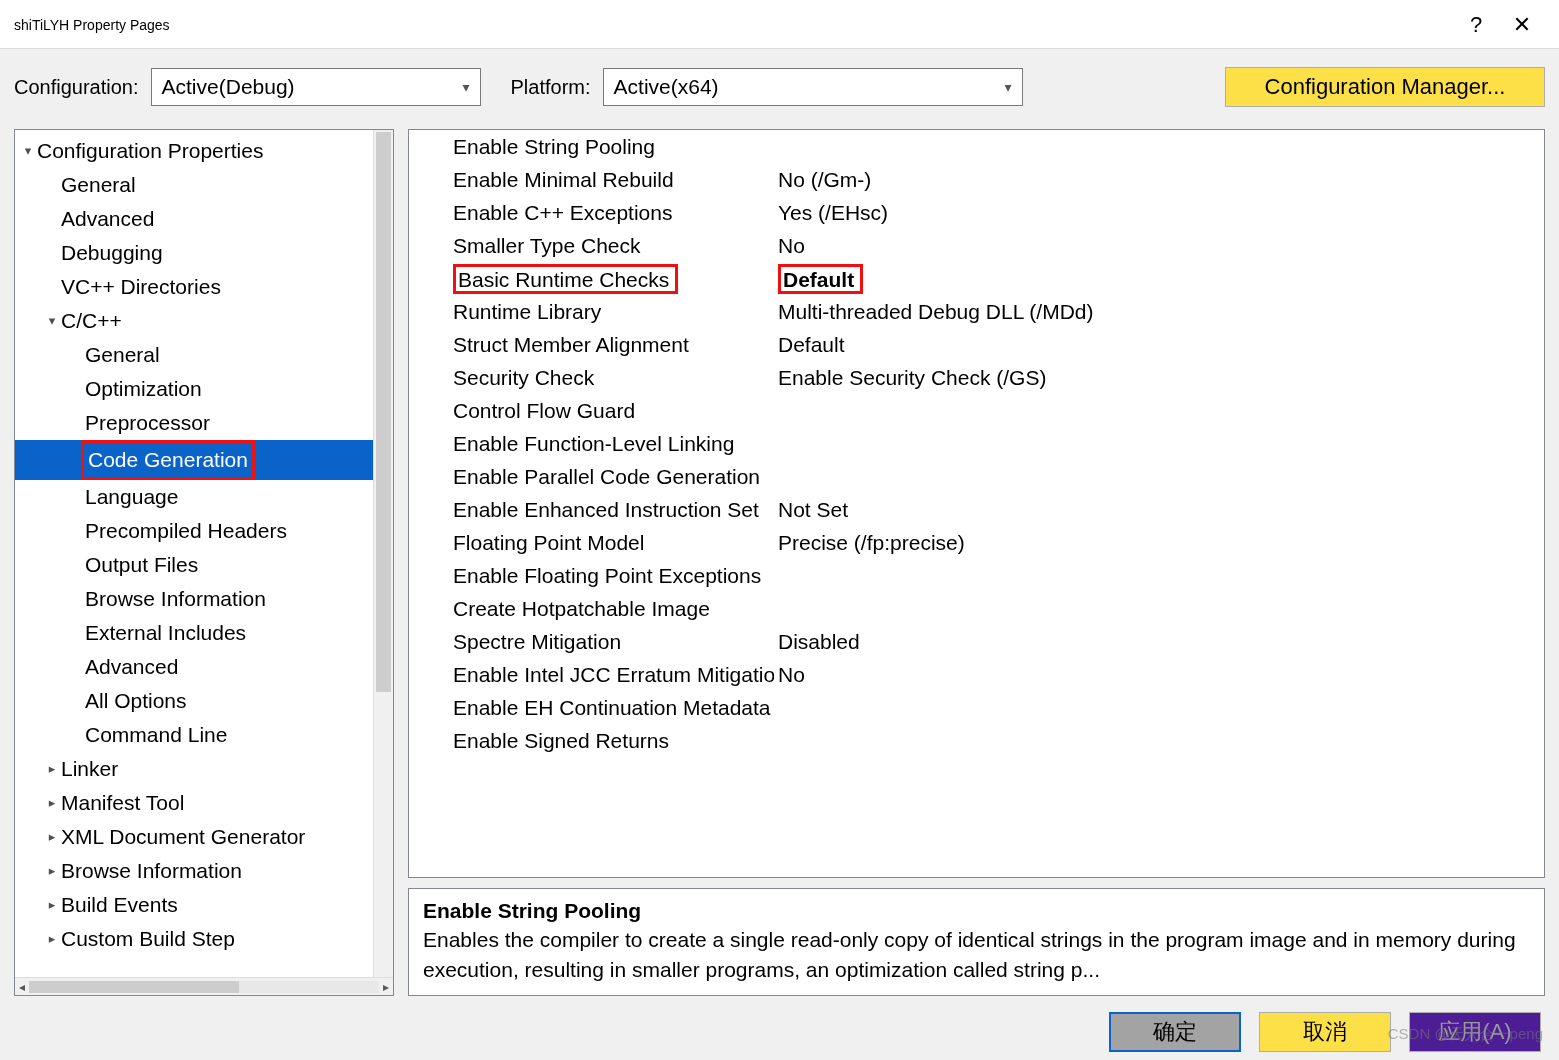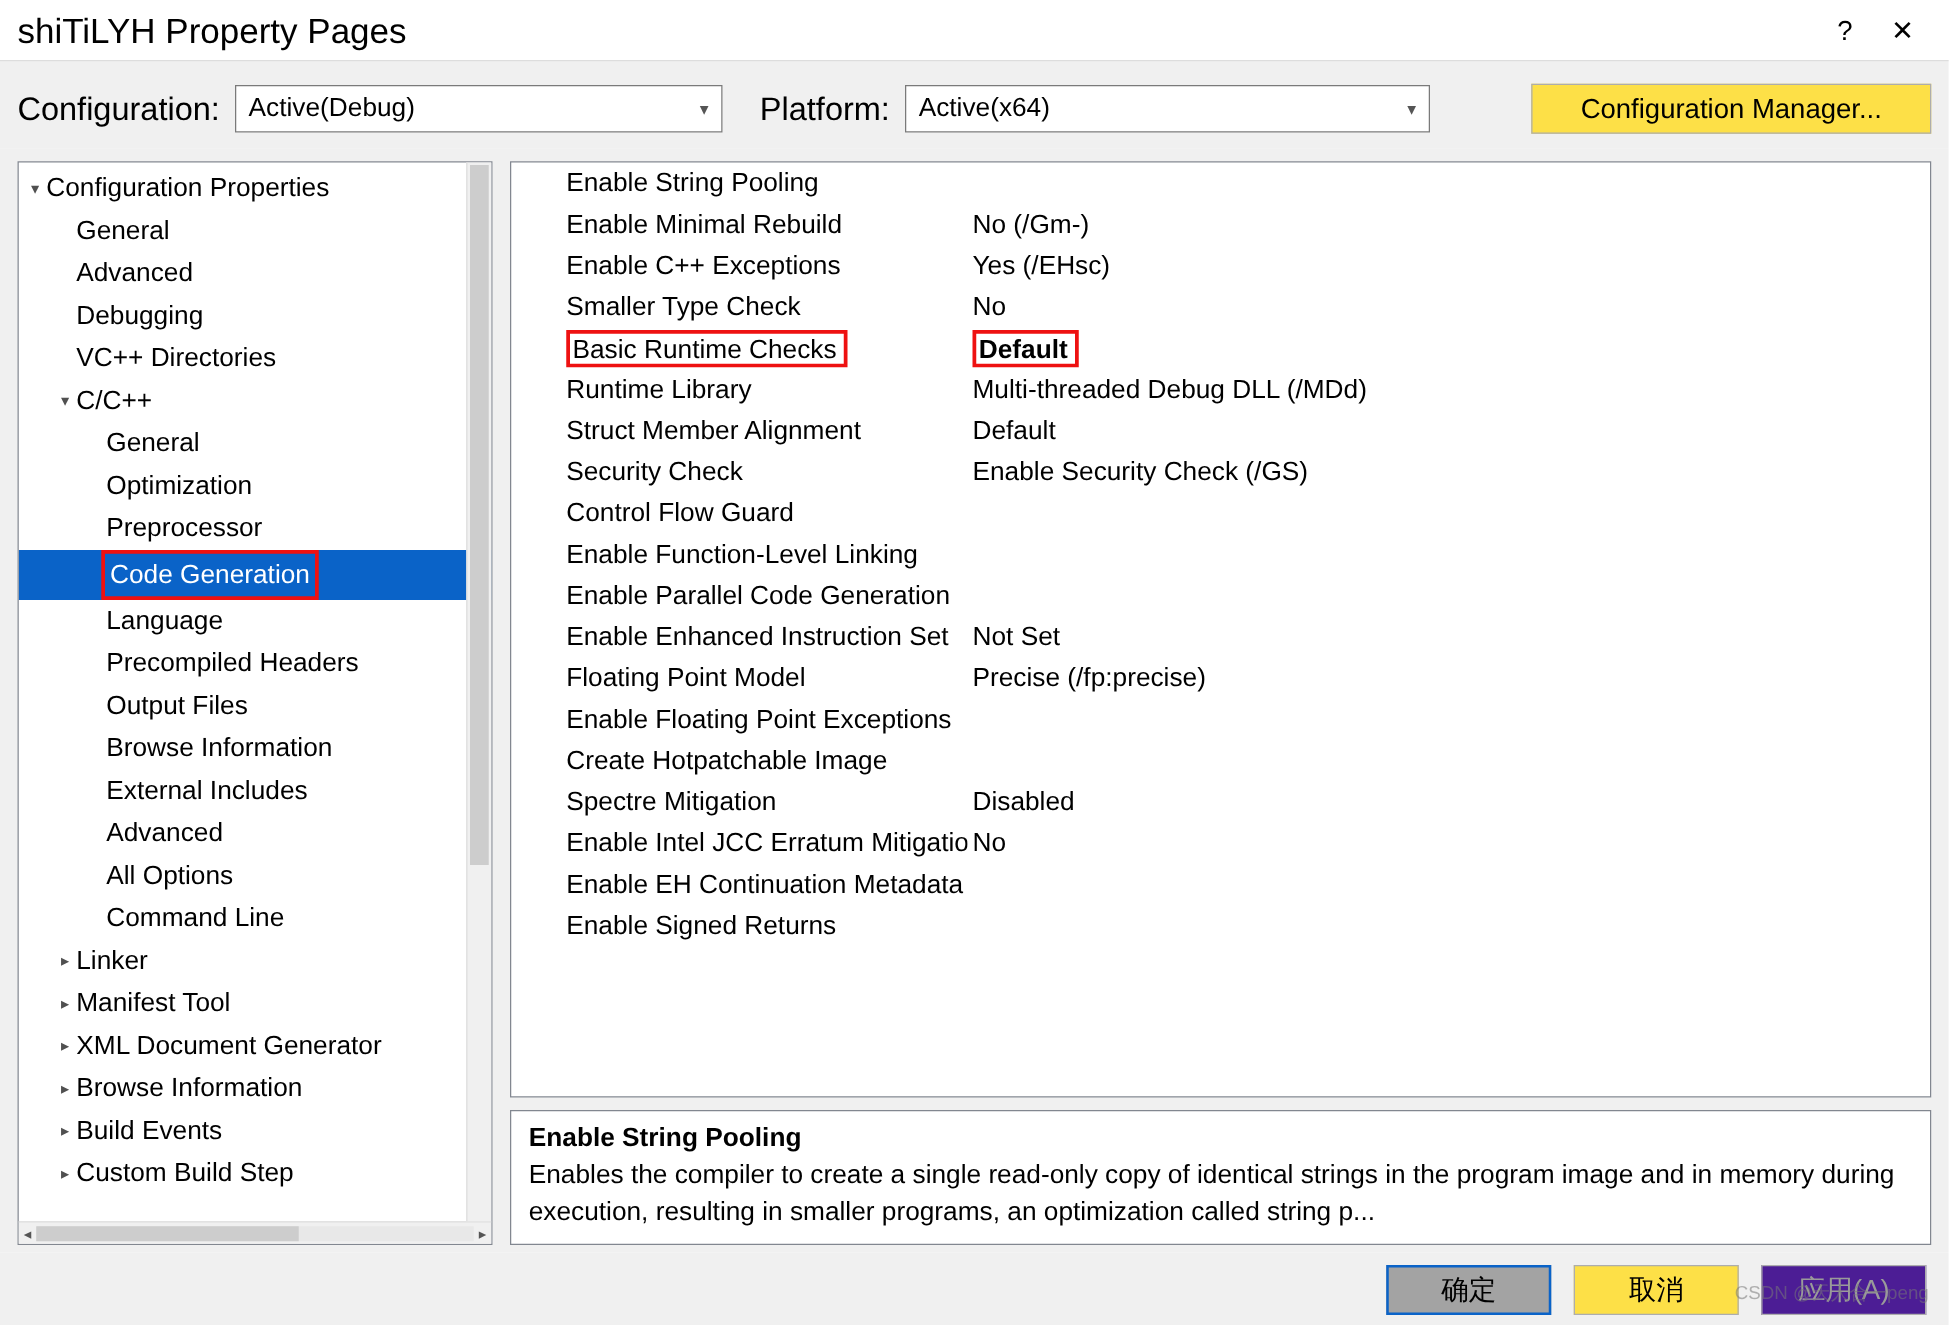--- a/index.html
+++ b/index.html
@@ -1,26 +1,26 @@
 <!DOCTYPE html>
 <html><head>
 <meta charset="utf-8">
 <style>
   * { box-sizing: border-box; font-family: "Segoe UI", Tahoma, sans-serif; }
   body { margin: 0; background: #fff; font-size: 20px; color: #000; }
   .window { width: 1559px; height: 1060px; display: flex; flex-direction: column; }
 
   
   .titlebar { display: flex; align-items: center; padding: 8px 14px 6px 14px; height: 48px; }
-  .titlebar .title { flex: 1; font-size: 28px; }
+  .titlebar .title { flex: 1; font-size: 14px; }
   .titlebar .tbtn { width: 46px; text-align: center; font-size: 22px; }
 
   
   .toolbar { display: flex; align-items: center; gap: 12px; padding: 18px 14px 12px 14px; background:#f0f0f0; border-top:1px solid #ddd; }
-  .toolbar .lbl { font-size: 26px; }
+  .toolbar .lbl { font-size: 20px; }
   .combo {
     display: flex; align-items: center; justify-content: space-between;
     background: #fff; border: 1px solid #7a7a7a; height: 38px; padding: 0 10px;
     font-size: 21px;
   }
   .combo .chev { font-size: 14px; color:#555; }
   .btn {
     background: #fde047; border: 1px solid #adadad; height: 40px;
     display: flex; align-items: center; justify-content: center; padding: 0 22px;
     font-size: 22px;
@@ -74,21 +74,21 @@
 <div class="window">
 
   <div class="titlebar">
     <div class="title">shiTiLYH Property Pages</div>
     <div class="tbtn">?</div>
     <div class="tbtn">✕</div>
   </div>
 
   <div class="toolbar">
     <span class="lbl">Configuration:</span>
-    <div class="combo" style="width:390px">
+    <div class="combo" style="width:330px">
       <span>Active(Debug)</span>
       <span class="chev">▾</span>
     </div>
     <span class="lbl" style="margin-left:18px">Platform:</span>
     <div class="combo" style="width:420px">
       <span>Active(x64)</span>
       <span class="chev">▾</span>
     </div>
     <div style="flex:1"></div>
     <div class="btn" style="width:320px">

